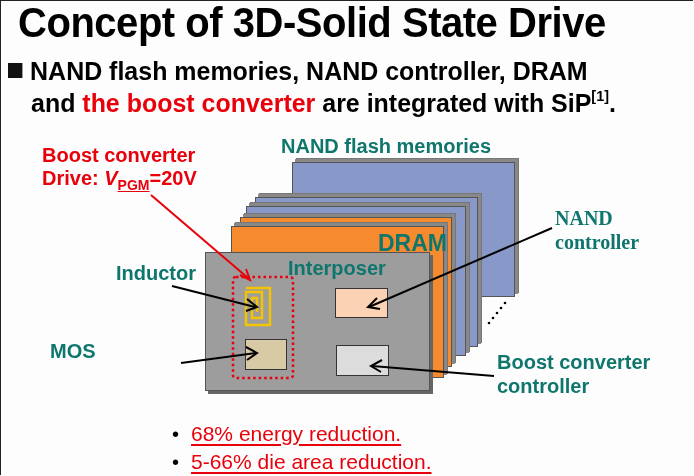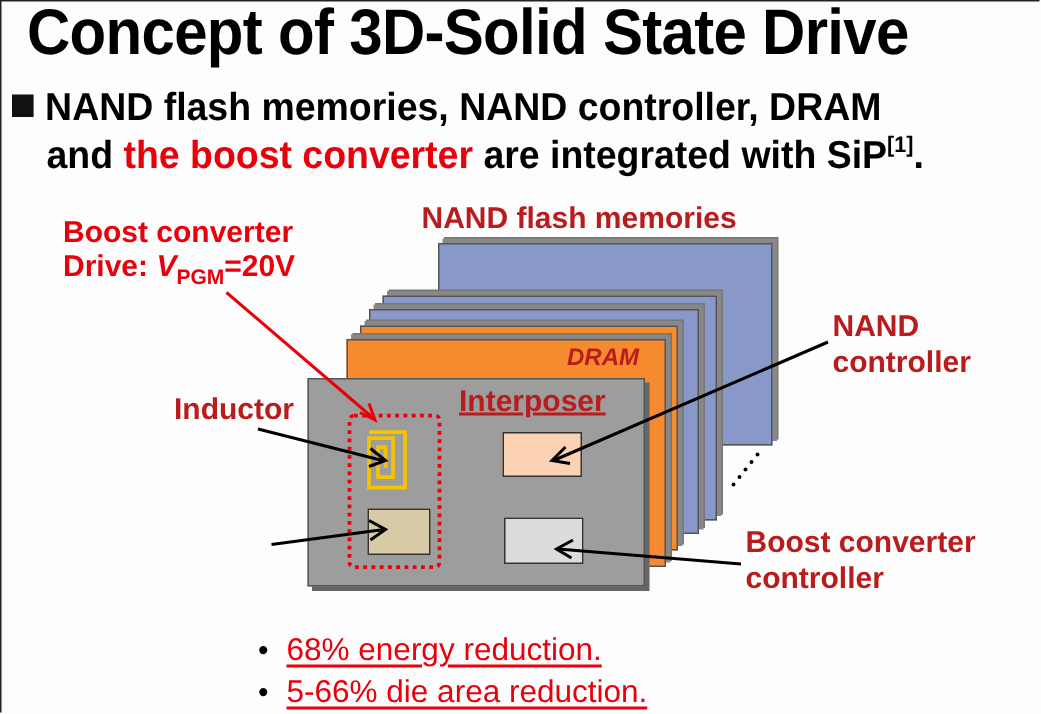--- a/index.html
+++ b/index.html
@@ -4,21 +4,21 @@
 <style>
   html, body { margin:0; padding:0; }
   body { width:694px; height:476px; background:#fdfdfd; position:relative; overflow:hidden; font-family:"Liberation Sans", sans-serif; }
   .frame { position:absolute; left:0; top:0; width:692px; height:474px; border:1px solid #222; border-right:none; border-bottom:none; }
   .title { position:absolute; left:18px; top:-2px; font-size:43px; font-weight:bold; color:#000; letter-spacing:-0.5px; transform:scaleX(0.93); transform-origin:left top; white-space:nowrap; }
   .bullet-line { position:absolute; left:8px; font-size:26px; font-weight:bold; color:#000; white-space:nowrap; transform:scaleX(0.96); transform-origin:left top; }
   .sq { display:inline-block; width:15px; height:15px; background:#111; margin-right:8px; vertical-align:2px; }
   .red { color:#e8000b; }
   sup { font-size:15px; vertical-align:11px; line-height:0; }
   .lbl { position:absolute; font-weight:bold; white-space:nowrap; }
-  .blk { color:#b91c1c; font-size:20px; }
+  .blk { color:#0f766e; font-size:20px; }
   .redlbl { color:#e8000b; font-size:20px; }
   .layer { position:absolute; border:1px solid #555; box-shadow:3px -3px 0 #888, 4px -4px 0 #777; }
   .nand { background:#8898c8; }
   .dram { background:#f68a2e; }
   .interposer { background:#9d9d9d; box-shadow:3px 3px 0 #666; }
   .chip { position:absolute; border:1.5px solid #333; }
   .result { position:absolute; left:172px; font-size:21px; font-weight:normal; color:#e8000b; white-space:nowrap; }
   .result .dot { color:#000; margin-right:12px; font-size:20px; }
   .result .txt { text-decoration:underline; text-decoration-thickness:2px; text-underline-offset:3px; }
   svg.overlay { position:absolute; left:0; top:0; }
@@ -77,32 +77,33 @@
     <circle cx="489" cy="323" r="1.3"></circle>
       <circle cx="493" cy="318" r="1.3"></circle>
       <circle cx="497" cy="313" r="1.3"></circle>
       <circle cx="501" cy="308" r="1.3"></circle>
       <circle cx="505" cy="303" r="1.3"></circle>
   </g>
 </svg>
 
 <div class="lbl redlbl" style="left:42px; top:144px;">Boost converter</div>
 <div class="lbl redlbl" style="left:42px; top:167px;">
-  <span>Drive: </span><i>V</i><sub style="font-size:14px;">PGM</sub><span>=20V</span>
+  <span>Drive: </span><i>V</i><sub style="font-size:14px;text-decoration:underline;">PGM</sub><span>=20V</span>
 </div>
 
 <div class="lbl blk" style="left:281px; top:135px;">NAND flash memories</div>
-<div class="lbl blk" style="left:555px; top:206px; line-height:24px;">
+<div class="lbl blk" style="left:555px; top:206px; line-height:24px;font-family:Liberation Serif, serif;">
   <div>NAND</div>
   <div>controller</div>
 </div>
-<div class="lbl blk" style="left:378px; top:230px; font-size:16px;font-style:italic;">DRAM</div>
-<div class="lbl blk" style="left:306px; top:257px;text-decoration:underline;">Interposer</div>
+<div class="lbl blk" style="left:378px; top:230px; font-size:23px;">DRAM</div>
+<div class="lbl blk" style="left:288px; top:257px;">Interposer</div>
 <div class="lbl blk" style="left:116px; top:262px;">Inductor</div>
 <div class="lbl blk" style="left:50px; top:339px; line-height:24px; text-align:center;">
+  <div>MOS</div>
 </div>
 <div class="lbl blk" style="left:497px; top:350px; line-height:24px;">
   <div>Boost converter</div>
   <div>controller</div>
 </div>
 
 <div class="result" style="top:422px;">
   <span class="dot">•</span><span class="txt">68% energy reduction.</span>
 </div>
 <div class="result" style="top:450px;">

